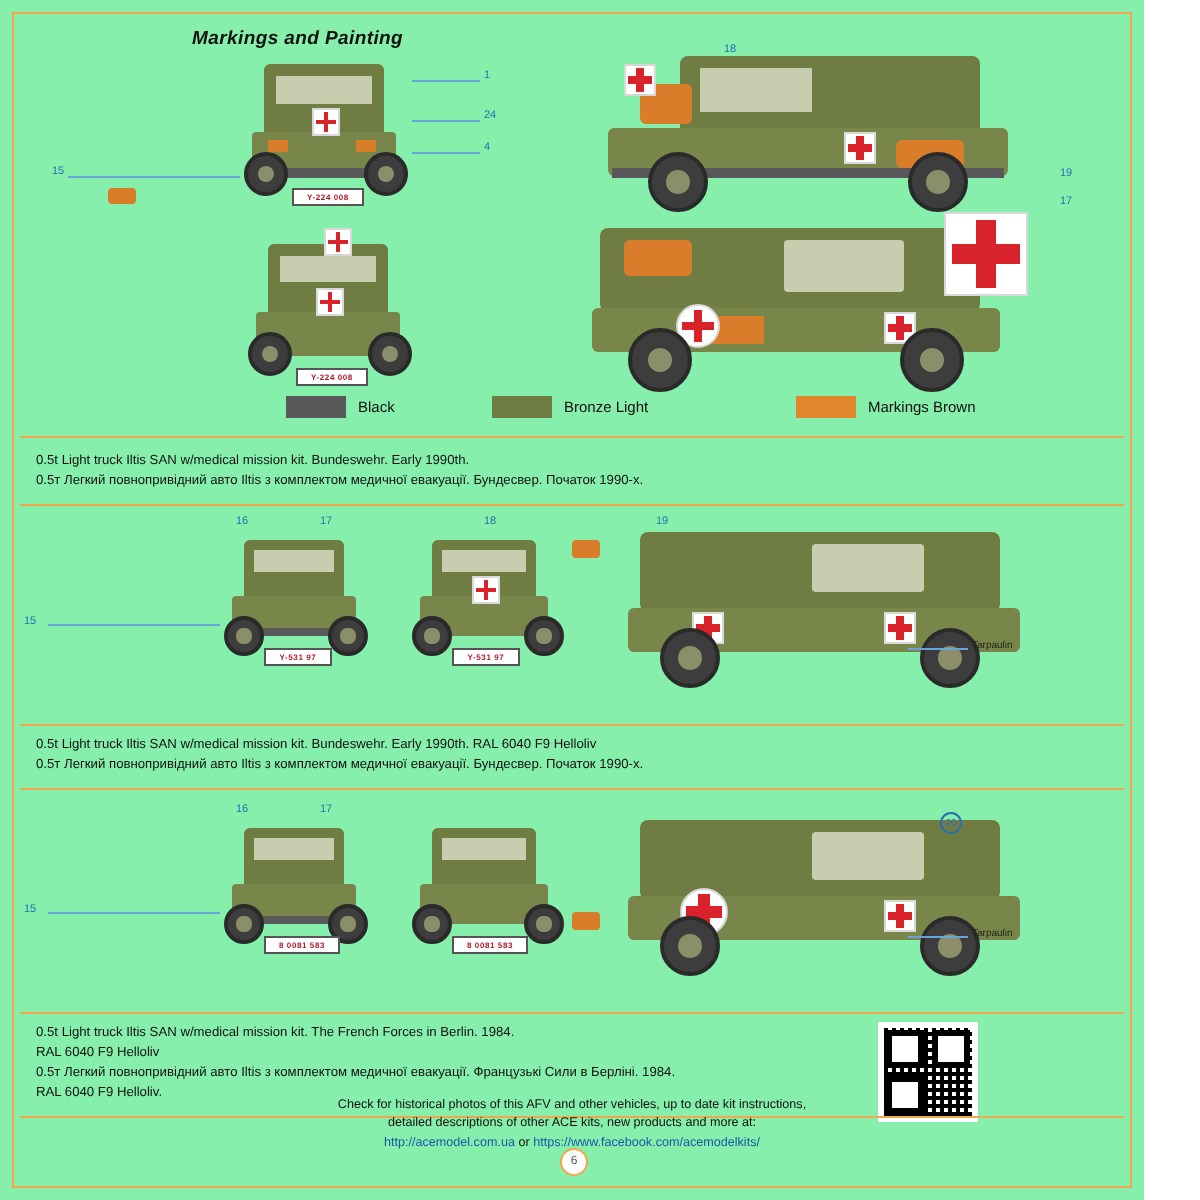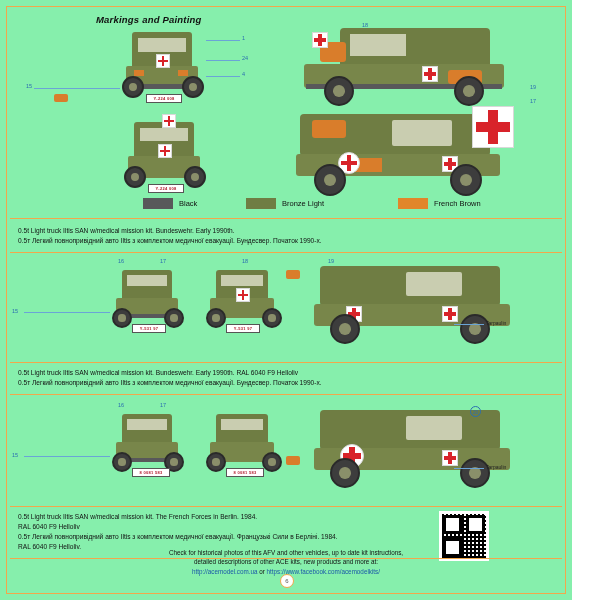--- a/index.html
+++ b/index.html
@@ -202,21 +202,21 @@
     <div class="legend" style="left:112px;top:188px;margin-left:21px;">
       <span class="swatch" style="background:#58585a;"></span>
       <span class="legend-label">Black</span>
     </div>
     <div class="legend" style="left:236px;top:188px;">
       <span class="swatch" style="background:#6f7d43;"></span>
       <span class="legend-label">Bronze Light</span>
     </div>
     <div class="legend" style="left:388px;top:188px;">
       <span class="swatch" style="background:#e1862a;"></span>
-      <span class="legend-label">French Brown</span>
+      <span class="legend-label">Markings Brown</span>
     </div>
 
     <div class="sep" style="top:208px;"></div>
 
     <div class="caption" style="left:8px;top:216px;width:540px;">
       <div>0.5t Light truck Iltis SAN w/medical mission kit. Bundeswehr. Early 1990th.</div>
       <div>0.5т Легкий повнопривідний авто Iltis з комплектом медичної евакуації. Бундесвер. Початок 1990-х.</div>
     </div>
 
     <div class="sep" style="top:242px;"></div>

